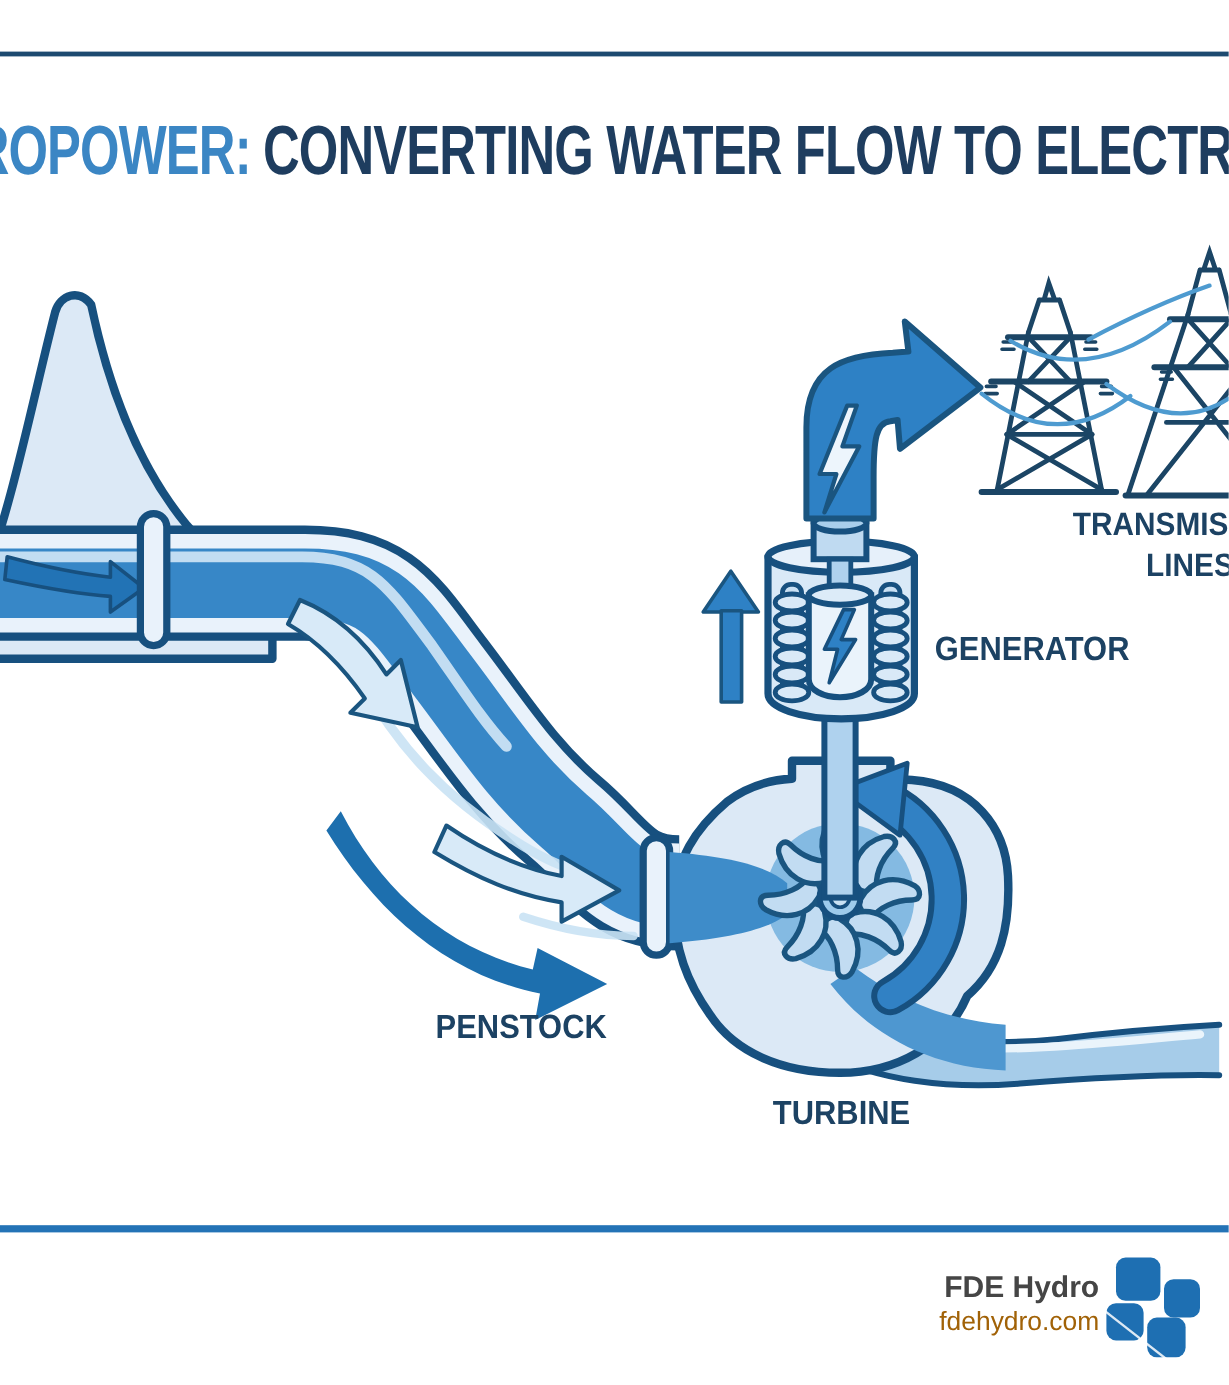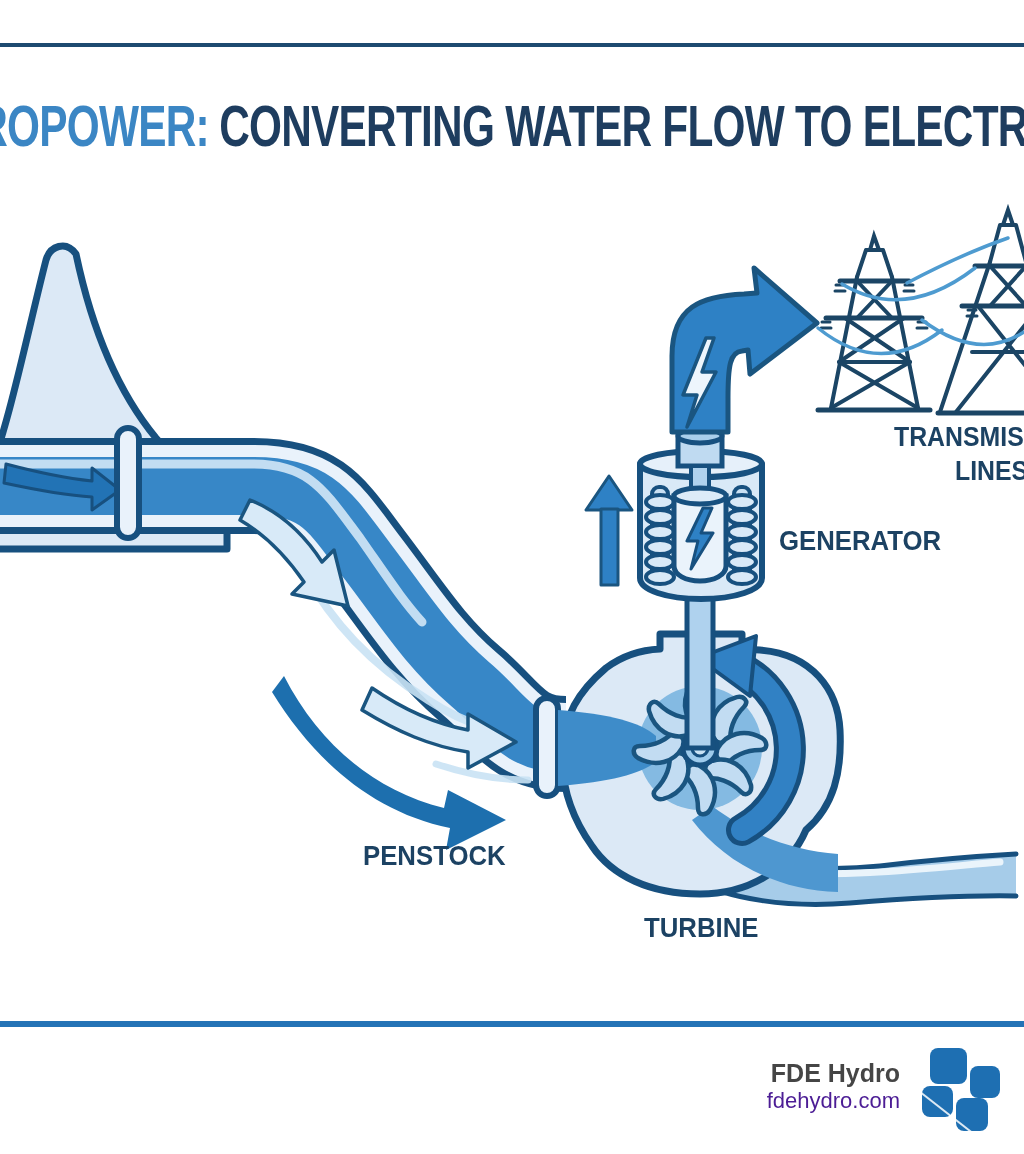--- a/index.html
+++ b/index.html
@@ -28,23 +28,23 @@
     color:#1c4263;white-space:nowrap;
     transform:scaleX(0.92);transform-origin:0 0;
     font-size:28px;
   }
   .lbl-generator{left:779px;top:527px;}
   .lbl-penstock{left:363px;top:842px;}
   .lbl-turbine{left:644px;top:914px;}
   .lbl-trans1{left:894px;top:424px;font-size:27px;}
   .lbl-trans2{left:955px;top:458px;font-size:27px;}
   .divider{top:1021px;left:0;width:1024px;height:6px;background:#2473b6;}
-  .footer-text{top:1058px;right:124px;text-align:right;}
+  .footer-text{top:1058px;right:108px;text-align:right;}
   .brand{font-weight:bold;font-size:25px;color:#454545;line-height:1.2;}
-  .website{font-size:22px;color:#4c1d95;line-height:1.2;}
+  .website{font-size:22px;color:#a16207;line-height:1.2;}
   .logo{top:1046px;left:920px;width:84px;height:90px;}
   .logo .sq{position:absolute;border-radius:8px;background:#1e6fb2;}
   .sq-top{left:10px;top:2px;width:37px;height:36px;
     background:linear-gradient(135deg,#ffffff 0%,#cfe2f2 22%,#5b9ed2 55%,#1e6fb2 85%);}
   .sq-right{left:50px;top:20px;width:30px;height:32px;}
   .sq-left{left:2px;top:40px;width:31px;height:31px;}
   .sq-bottom{left:36px;top:52px;width:32px;height:33px;}
   .logo .shine{position:absolute;left:-6px;top:40px;width:120px;height:2px;
     background:rgba(255,255,255,.85);transform:rotate(38deg);transform-origin:0 0;}
 </style>

